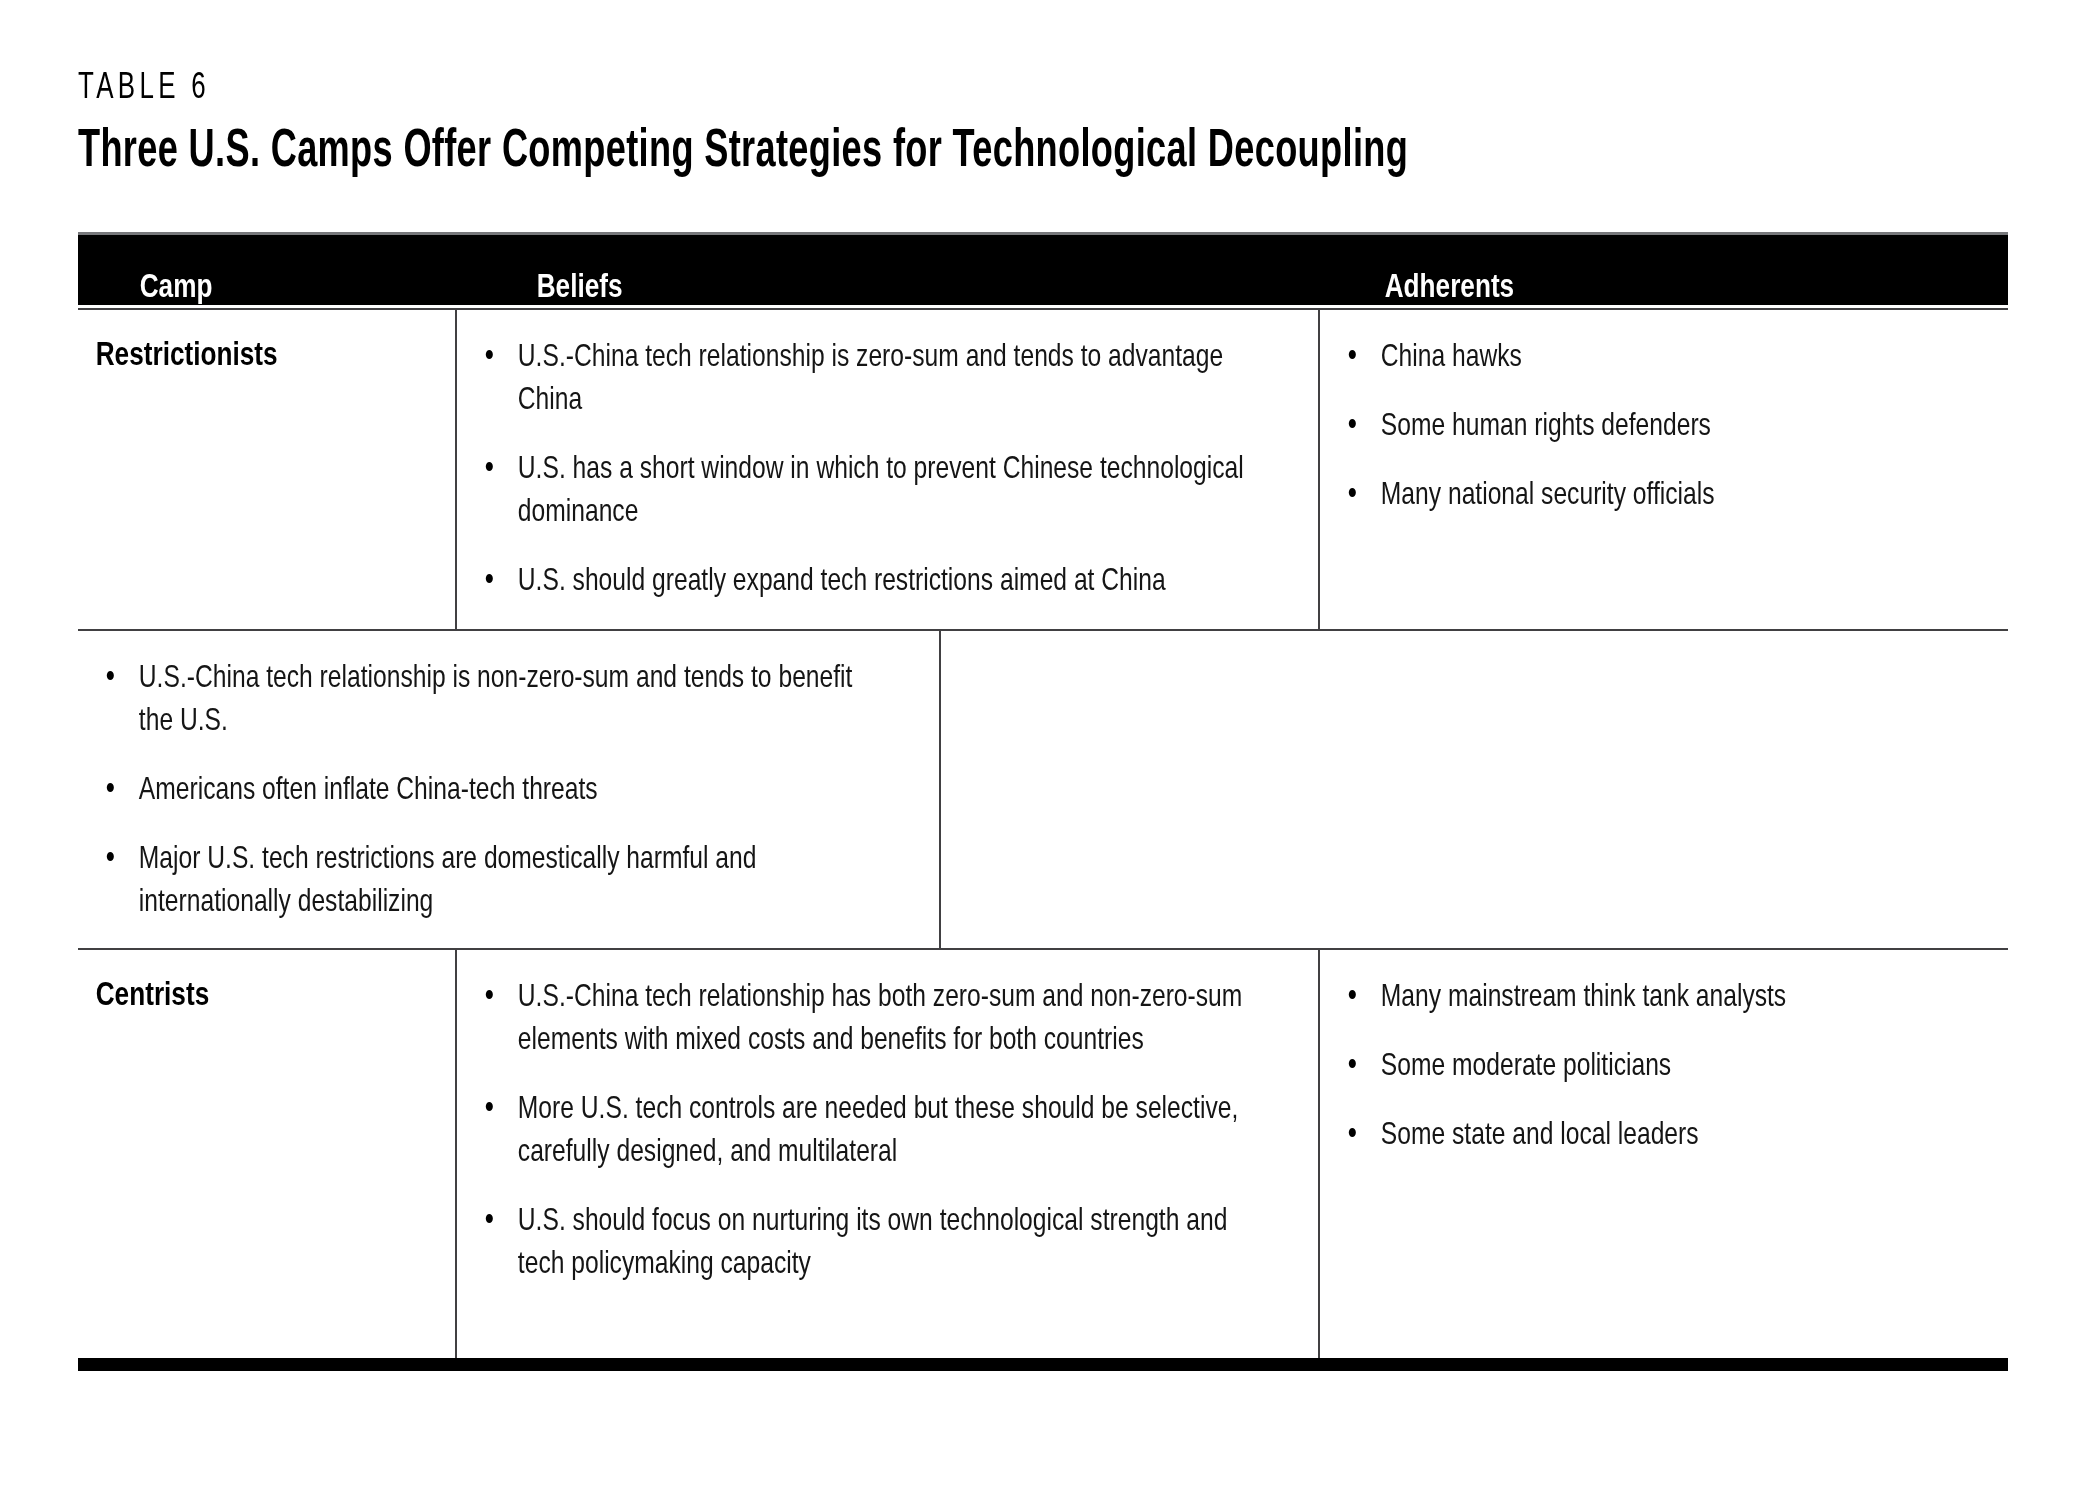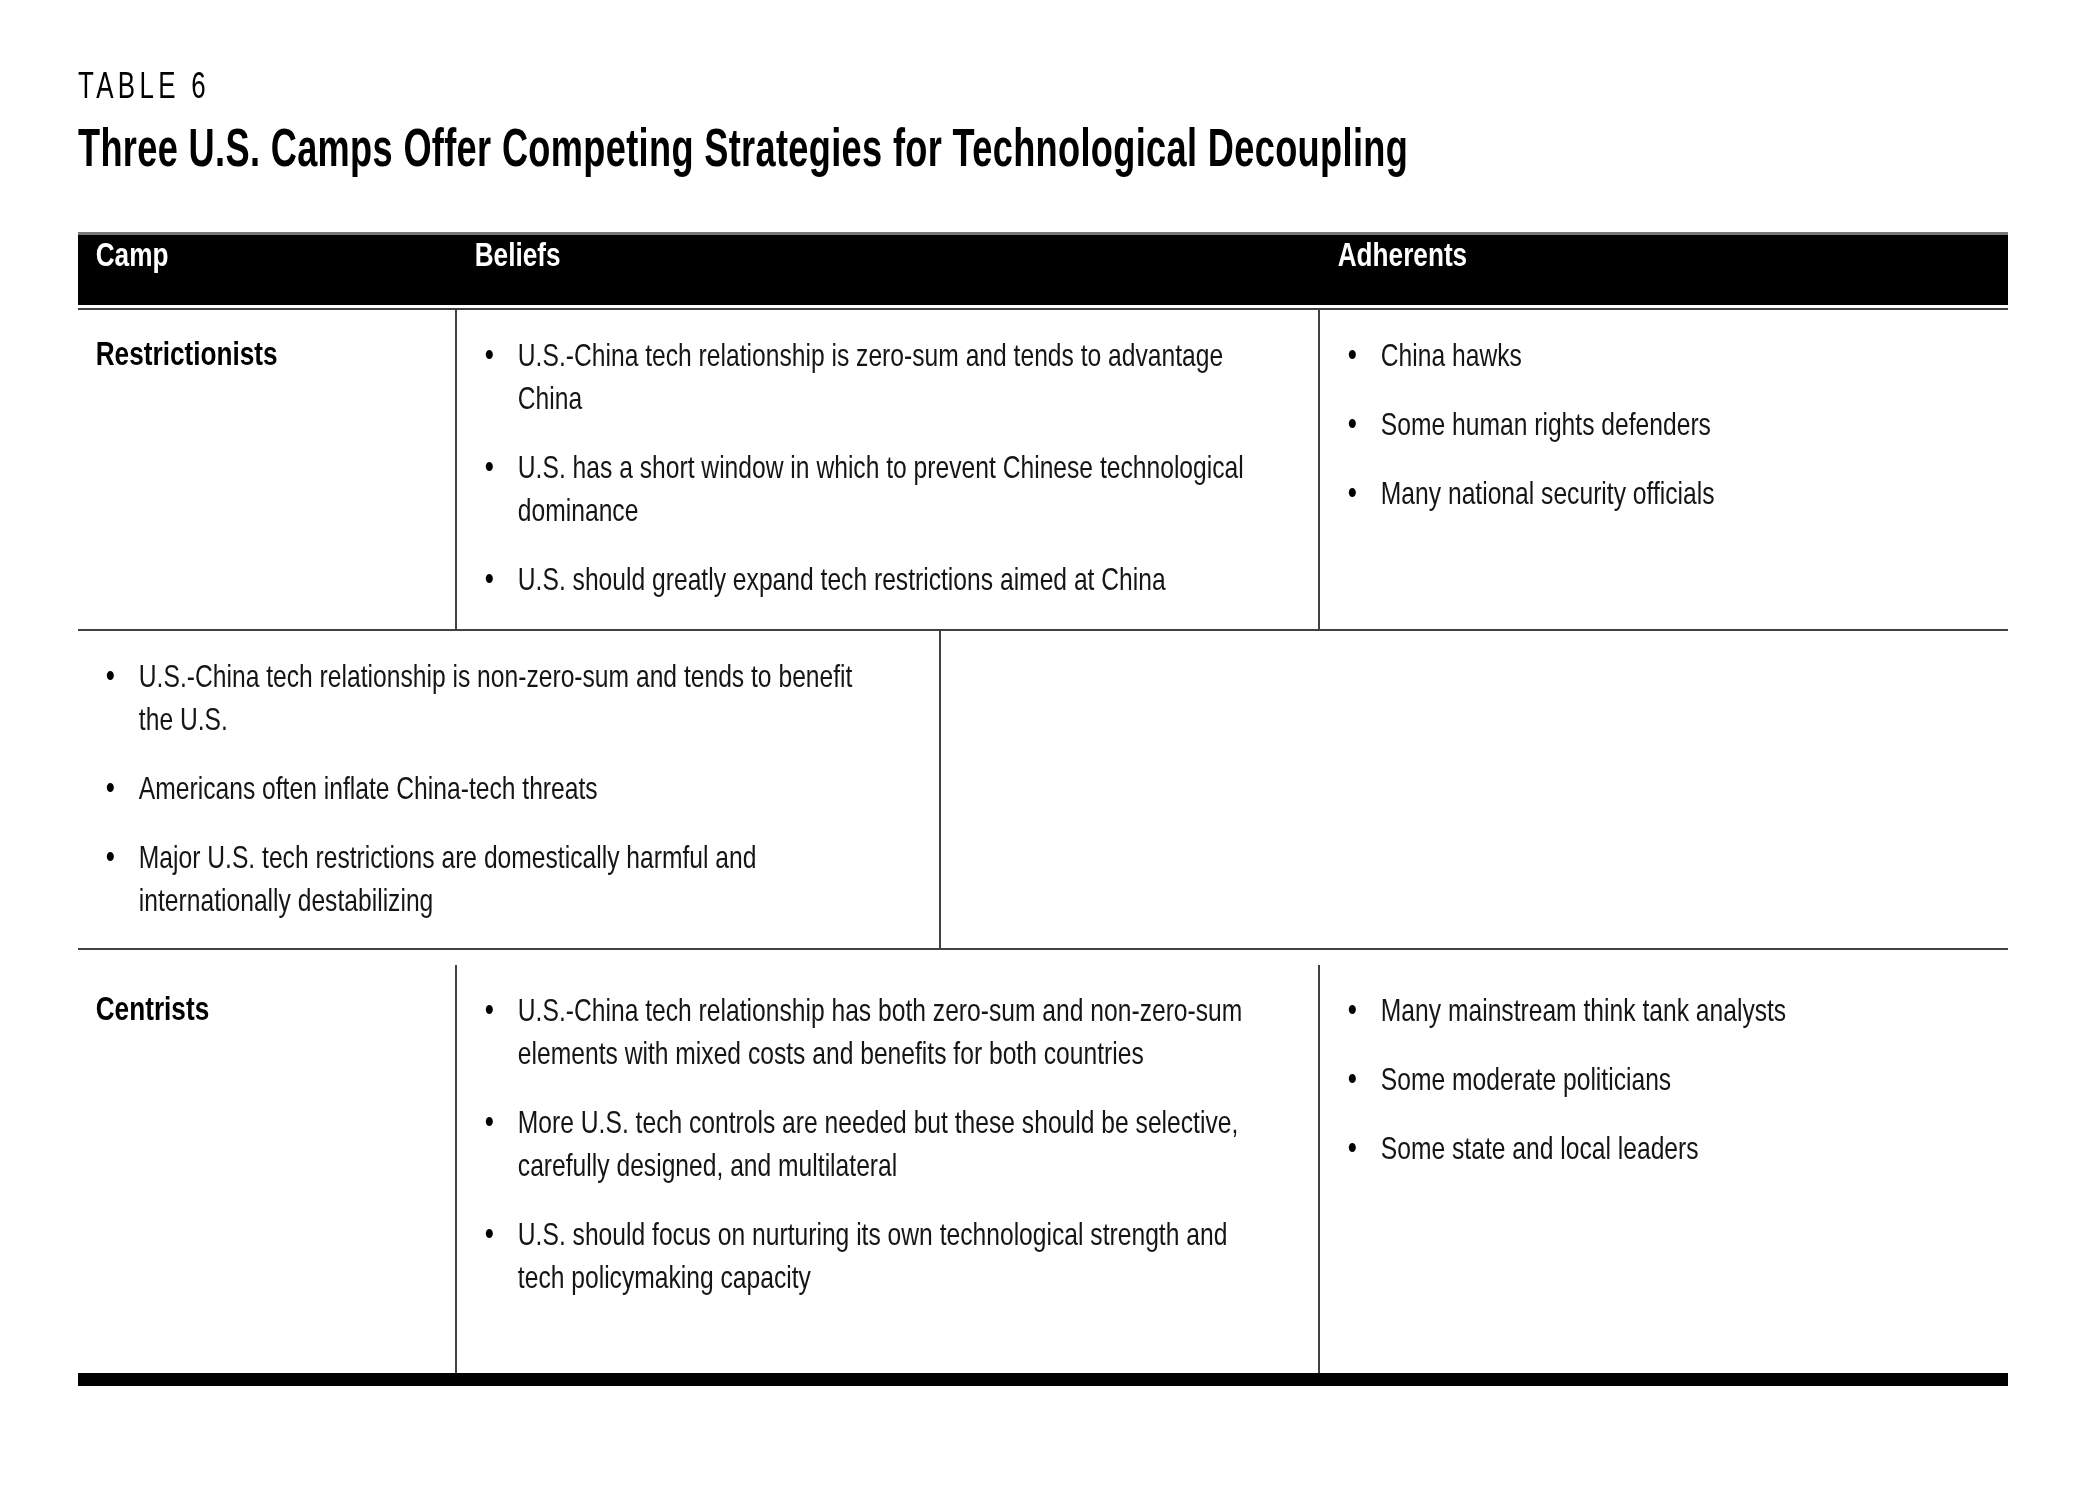--- a/index.html
+++ b/index.html
@@ -32,31 +32,31 @@
     white-space:nowrap;letter-spacing:0.5px;
     transform:scaleX(0.67);transform-origin:left top;
   }
 
   .tbl{margin-top:54px;width:1930px;}
   .thead{
     display:flex;background:#000;height:70px;
     border-top:3px solid #77787b;
     color:#fff;
   }
-  .hcell{height:100%;display:flex;align-items:flex-start;overflow:hidden;}
+  .hcell{height:100%;display:flex;align-items:flex-end;overflow:hidden;margin-left:44px;}
   .hcell .cond-mid{padding-left:23px;font-size:34px;font-weight:700;white-space:nowrap;}
   .c1{width:379px;}
   .c2{width:863px;}
   .c3{width:688px;}
 
   .head-gap{height:3px;background:#fff;}
 
   .tbody{border-top:2px solid #414042;}
   .row{display:flex;border-bottom:2px solid #414042;}
-  .row:last-child{border-bottom:none;margin-top:15px;}
+  .row:last-child{border-bottom:none;}
   .row-1{min-height:319px;}
   .row-2{min-height:301px;}
   .row-3{min-height:408px;}
   .cell{box-sizing:border-box;overflow:hidden;}
   .cell.c1,.cell.c2{border-right:2px solid #414042;}
 
   .camp-name{
     font-size:34px;font-weight:700;color:#000;
     padding:24px 0 0 23px;white-space:nowrap;
   }

